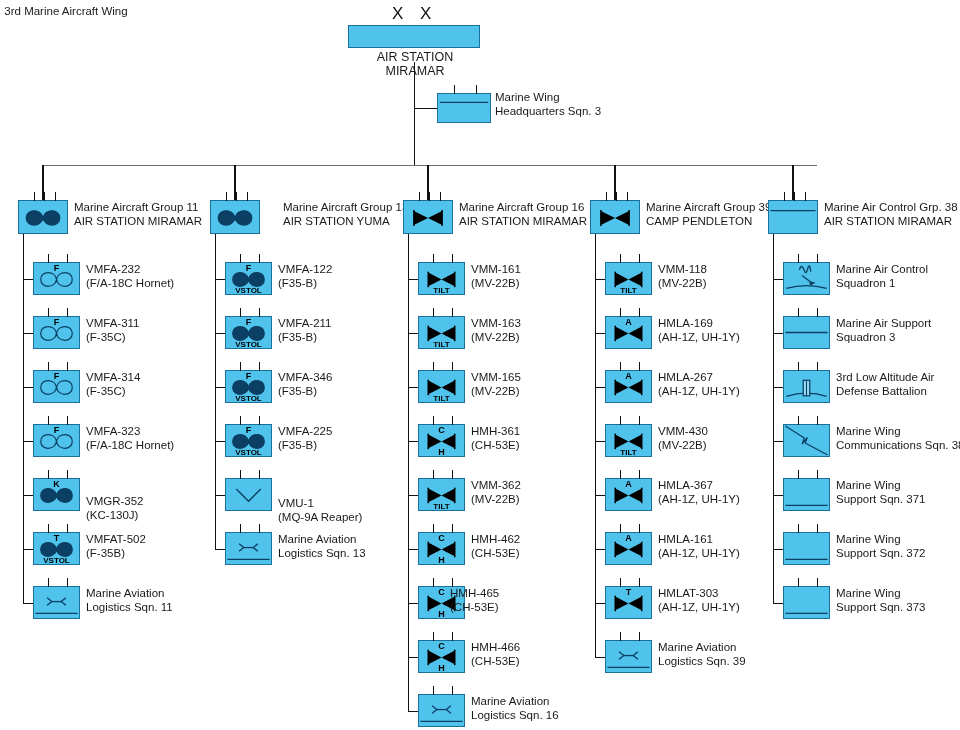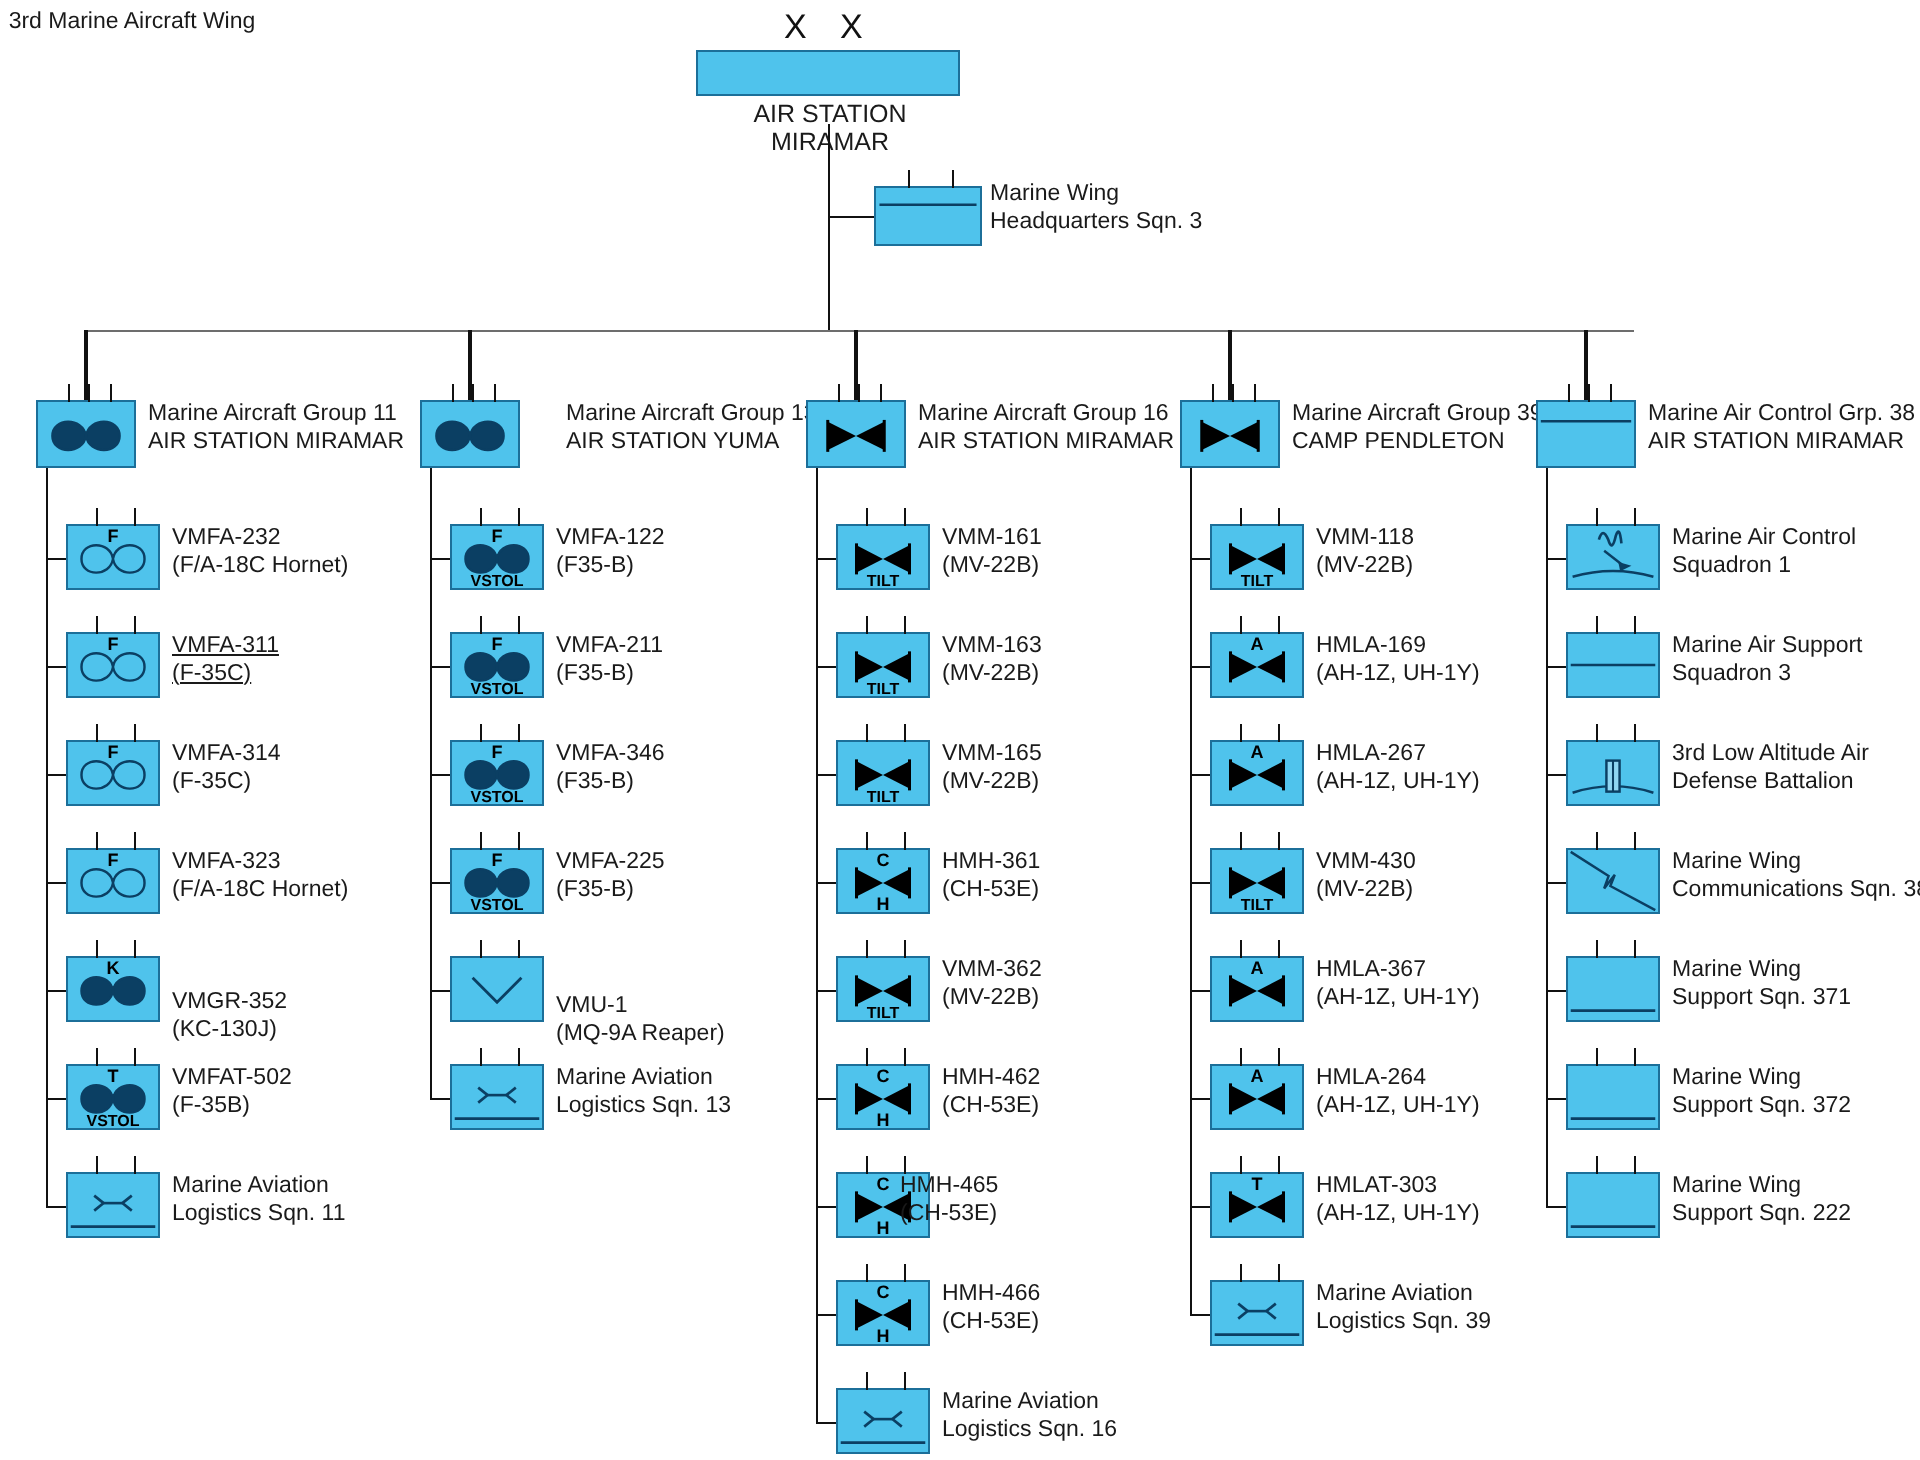--- a/index.html
+++ b/index.html
@@ -116,21 +116,21 @@
       C 25.098 7.6, 40.278999999999996 7.93, 40.278999999999996 17.5
       C 40.278999999999996 27.07, 25.098 27.4, 23.5 17.5 Z" fill="none" stroke="#0b3f63" stroke-width="1.3"></path>
         </svg>
         <div class="stems">
           <i style="left: 13.63px;"></i>
           <i style="left: 33.37px;"></i>
         </div>
         <span style="position: absolute; left: 0px; width: 100%; text-align: center; top: 0px; font-size: 9px; font-weight: bold; color: rgb(0, 0, 0);">F</span>
       </div>
       <div class="wire h" style="left: 23px; top: 332.5px; width: 10px; height: 1.4px;"></div>
-      <div class="lbl unit-lbl" style="left: 86px; top: 317px; text-decoration: underline;">
+      <div class="lbl unit-lbl" style="left: 86px; top: 317px;">
         <span class="l1">VMFA-311</span>
         <span class="l2">(F-35C)</span>
       </div>
       <div class="sym unit-sym" style="position: absolute; left: 33px; top: 370px; width: 47px; height: 33px;">
         <svg viewBox="0 0 47 33">
           <path d="M 23.5 17.5
       C 21.902 7.6, 6.721 7.93, 6.721 17.5
       C 6.721 27.07, 21.902 27.4, 23.5 17.5
       C 25.098 7.6, 40.278999999999996 7.93, 40.278999999999996 17.5
       C 40.278999999999996 27.07, 25.098 27.4, 23.5 17.5 Z" fill="none" stroke="#0b3f63" stroke-width="1.3"></path>
@@ -650,21 +650,21 @@
           <line x1="37.6" y1="9.24" x2="37.6" y2="25.759999999999998" stroke="#000" stroke-width="1.6"></line>
         </svg>
         <div class="stems">
           <i style="left: 13.63px;"></i>
           <i style="left: 33.37px;"></i>
         </div>
         <span style="position: absolute; left: 0px; width: 100%; text-align: center; top: 0px; font-size: 9px; font-weight: bold; color: rgb(0, 0, 0);">A</span>
       </div>
       <div class="wire h" style="left: 595px; top: 548.5px; width: 10px; height: 1.4px;"></div>
       <div class="lbl unit-lbl" style="left: 658px; top: 533px;">
-        <span class="l1">HMLA-264</span>
+        <span class="l1">HMLA-161</span>
         <span class="l2">(AH-1Z, UH-1Y)</span>
       </div>
       <div class="sym unit-sym" style="position: absolute; left: 605px; top: 586px; width: 47px; height: 33px;">
         <svg viewBox="0 0 47 33">
           <path d="M 9.4 10.24 L 23.5 17.5 L 9.4 24.759999999999998 Z" fill="#000"></path>
           <path d="M 37.6 10.24 L 23.5 17.5 L 37.6 24.759999999999998 Z" fill="#000"></path>
           <line x1="9.4" y1="9.24" x2="9.4" y2="25.759999999999998" stroke="#000" stroke-width="1.6"></line>
           <line x1="37.6" y1="9.24" x2="37.6" y2="25.759999999999998" stroke="#000" stroke-width="1.6"></line>
         </svg>
         <div class="stems">
@@ -804,16 +804,16 @@
           <line x1="1" y1="28" x2="46" y2="28" stroke="#0b3f63" stroke-width="1.4"></line>
         </svg>
         <div class="stems">
           <i style="left: 13.63px;"></i>
           <i style="left: 33.37px;"></i>
         </div>
       </div>
       <div class="wire h" style="left: 773px; top: 602.5px; width: 10px; height: 1.4px;"></div>
       <div class="lbl unit-lbl" style="left: 836px; top: 587px;">
         <span class="l1">Marine Wing</span>
-        <span class="l2">Support Sqn. 222</span>
+        <span class="l2">Support Sqn. 373</span>
       </div>
     </div>
 </div>
 
 </body></html>

